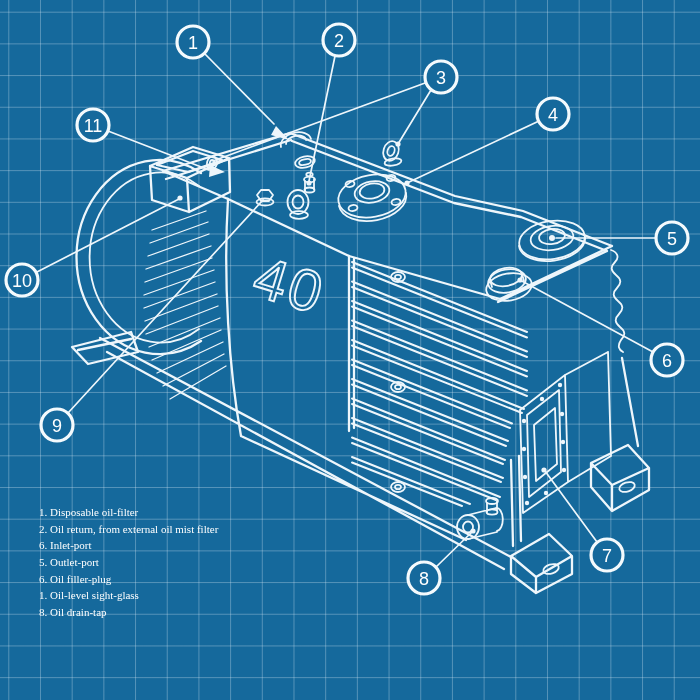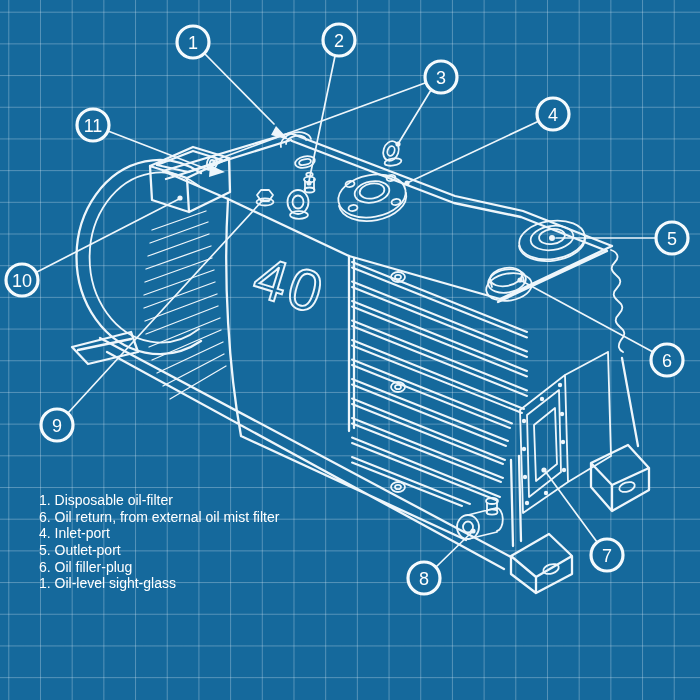--- a/index.html
+++ b/index.html
@@ -19,22 +19,22 @@
   .w-det{stroke-width:1.8;}
   .w-fin{stroke-width:2.0;}
   .w-hatch{stroke-width:1.3;}
   .w-lead{stroke-width:1.7;}
   .dot{fill:#eef6fb;stroke:none;}
   .callout-circle{fill:#15699c;stroke:#f4fafd;stroke-width:3.2;}
   .callout-num{fill:#ffffff;font-family:"Liberation Sans",sans-serif;font-size:18px;text-anchor:middle;}
   .model-num{fill:none;stroke:#eef6fb;stroke-width:1.9;font-family:"Liberation Sans",sans-serif;
              font-size:58px;letter-spacing:3px;}
   #parts-legend{
-    position:absolute;left:39px;top:492px;color:#ffffff;
-    font-size:14px;line-height:16.65px;white-space:nowrap;
+    position:absolute;left:39px;top:504px;color:#ffffff;
+    font-size:11px;line-height:16.65px;white-space:nowrap;font-family:Liberation Serif, serif;
   }
 </style>
 </head>
 <body>
 
 <div id="blueprint">
 
   <svg id="diagram-svg" width="700" height="700" viewBox="0 0 700 700">
 
     <g>
@@ -250,19 +250,20 @@
       </g>
       <g>
         <circle class="callout-circle" cx="93" cy="125" r="16"></circle>
         <text class="callout-num" x="93" y="131.5">11</text>
       </g>
     </g>
   </svg>
 
   <div id="parts-legend">
     <div>1. Disposable oil-filter</div>
-    <div>6. Oil return, from external oil mist filter</div>
-    <div>4. Inlet-port</div>
+    <div>2. Oil return, from external oil mist filter</div>
+    <div>6. Inlet-port</div>
     <div>5. Outlet-port</div>
     <div>6. Oil filler-plug</div>
     <div>1. Oil-level sight-glass</div>
+    <div>8. Oil drain-tap</div>
   </div>
 </div>
 
 </body></html>

